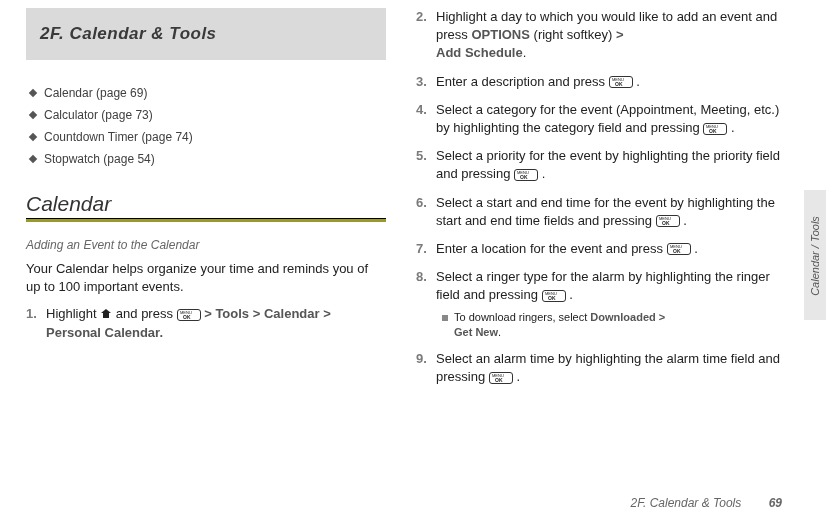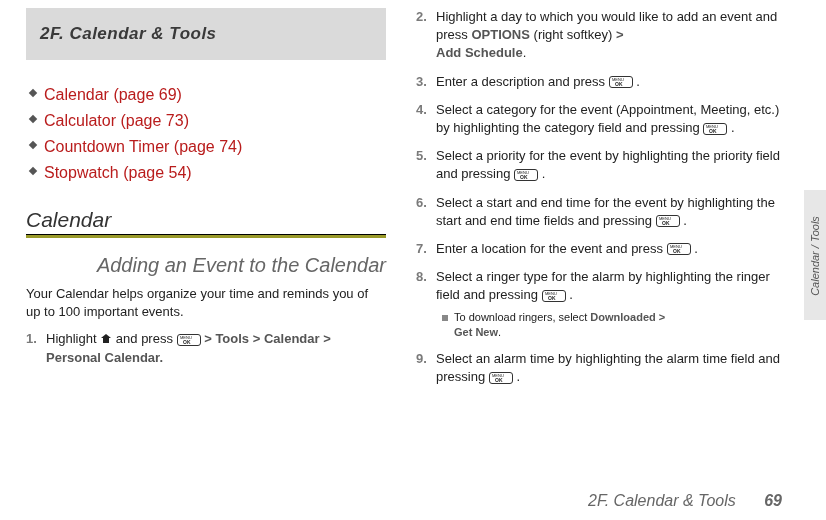--- a/index.html
+++ b/index.html
@@ -39,22 +39,22 @@
     letter-spacing: 0.5px;
   }
   .toc {
     list-style: none;
     padding: 0;
     margin: 0 0 22px 0;
   }
   .toc li {
     padding: 4px 0 4px 18px;
     position: relative;
-    font-size: 16px;
-    color: #b91c1c;
+    font-size: 12px;
+    color: #404040;
   }
   .toc li .diamond {
     position: absolute;
     left: 4px;
     top: 8px;
     width: 6px;
     height: 6px;
     background: #555;
     transform: rotate(45deg);
   }
@@ -72,25 +72,24 @@
     margin: 0 0 16px 0;
     height: 4px;
     position: relative;
   }
   .h-rule::before{
     content:"";
     position:absolute;left:0;right:0;top:0;height:1px;background:#000;
   }
   .h-sub {
     font-style: italic;
-    font-size: 20px;
+    font-size: 12px;
     color: #666;
     margin: 0 0 8px 0;
     font-weight: normal;
-    text-align: right;
   }
   .bodytext {
     margin: 0 0 10px 0;
     line-height: 1.35;
     font-size: 13px;
   }
   ol.steps {
     padding-left: 0;
     margin: 0;
     list-style: none;
@@ -157,21 +156,21 @@
     white-space: nowrap;
     left: -35px;
     top: 60px;
     width: 92px;
     text-align: center;
   }
   .footer {
     position: absolute;
     bottom: 10px;
     right: 44px;
-    font-size: 16px;
+    font-size: 12px;
   }
   .footer .ftitle {
     font-style: italic;
     color: #666;
     margin-right: 24px;
   }
   .footer .fpage {
     font-style: italic;
     font-weight: bold;
     color: #666;

